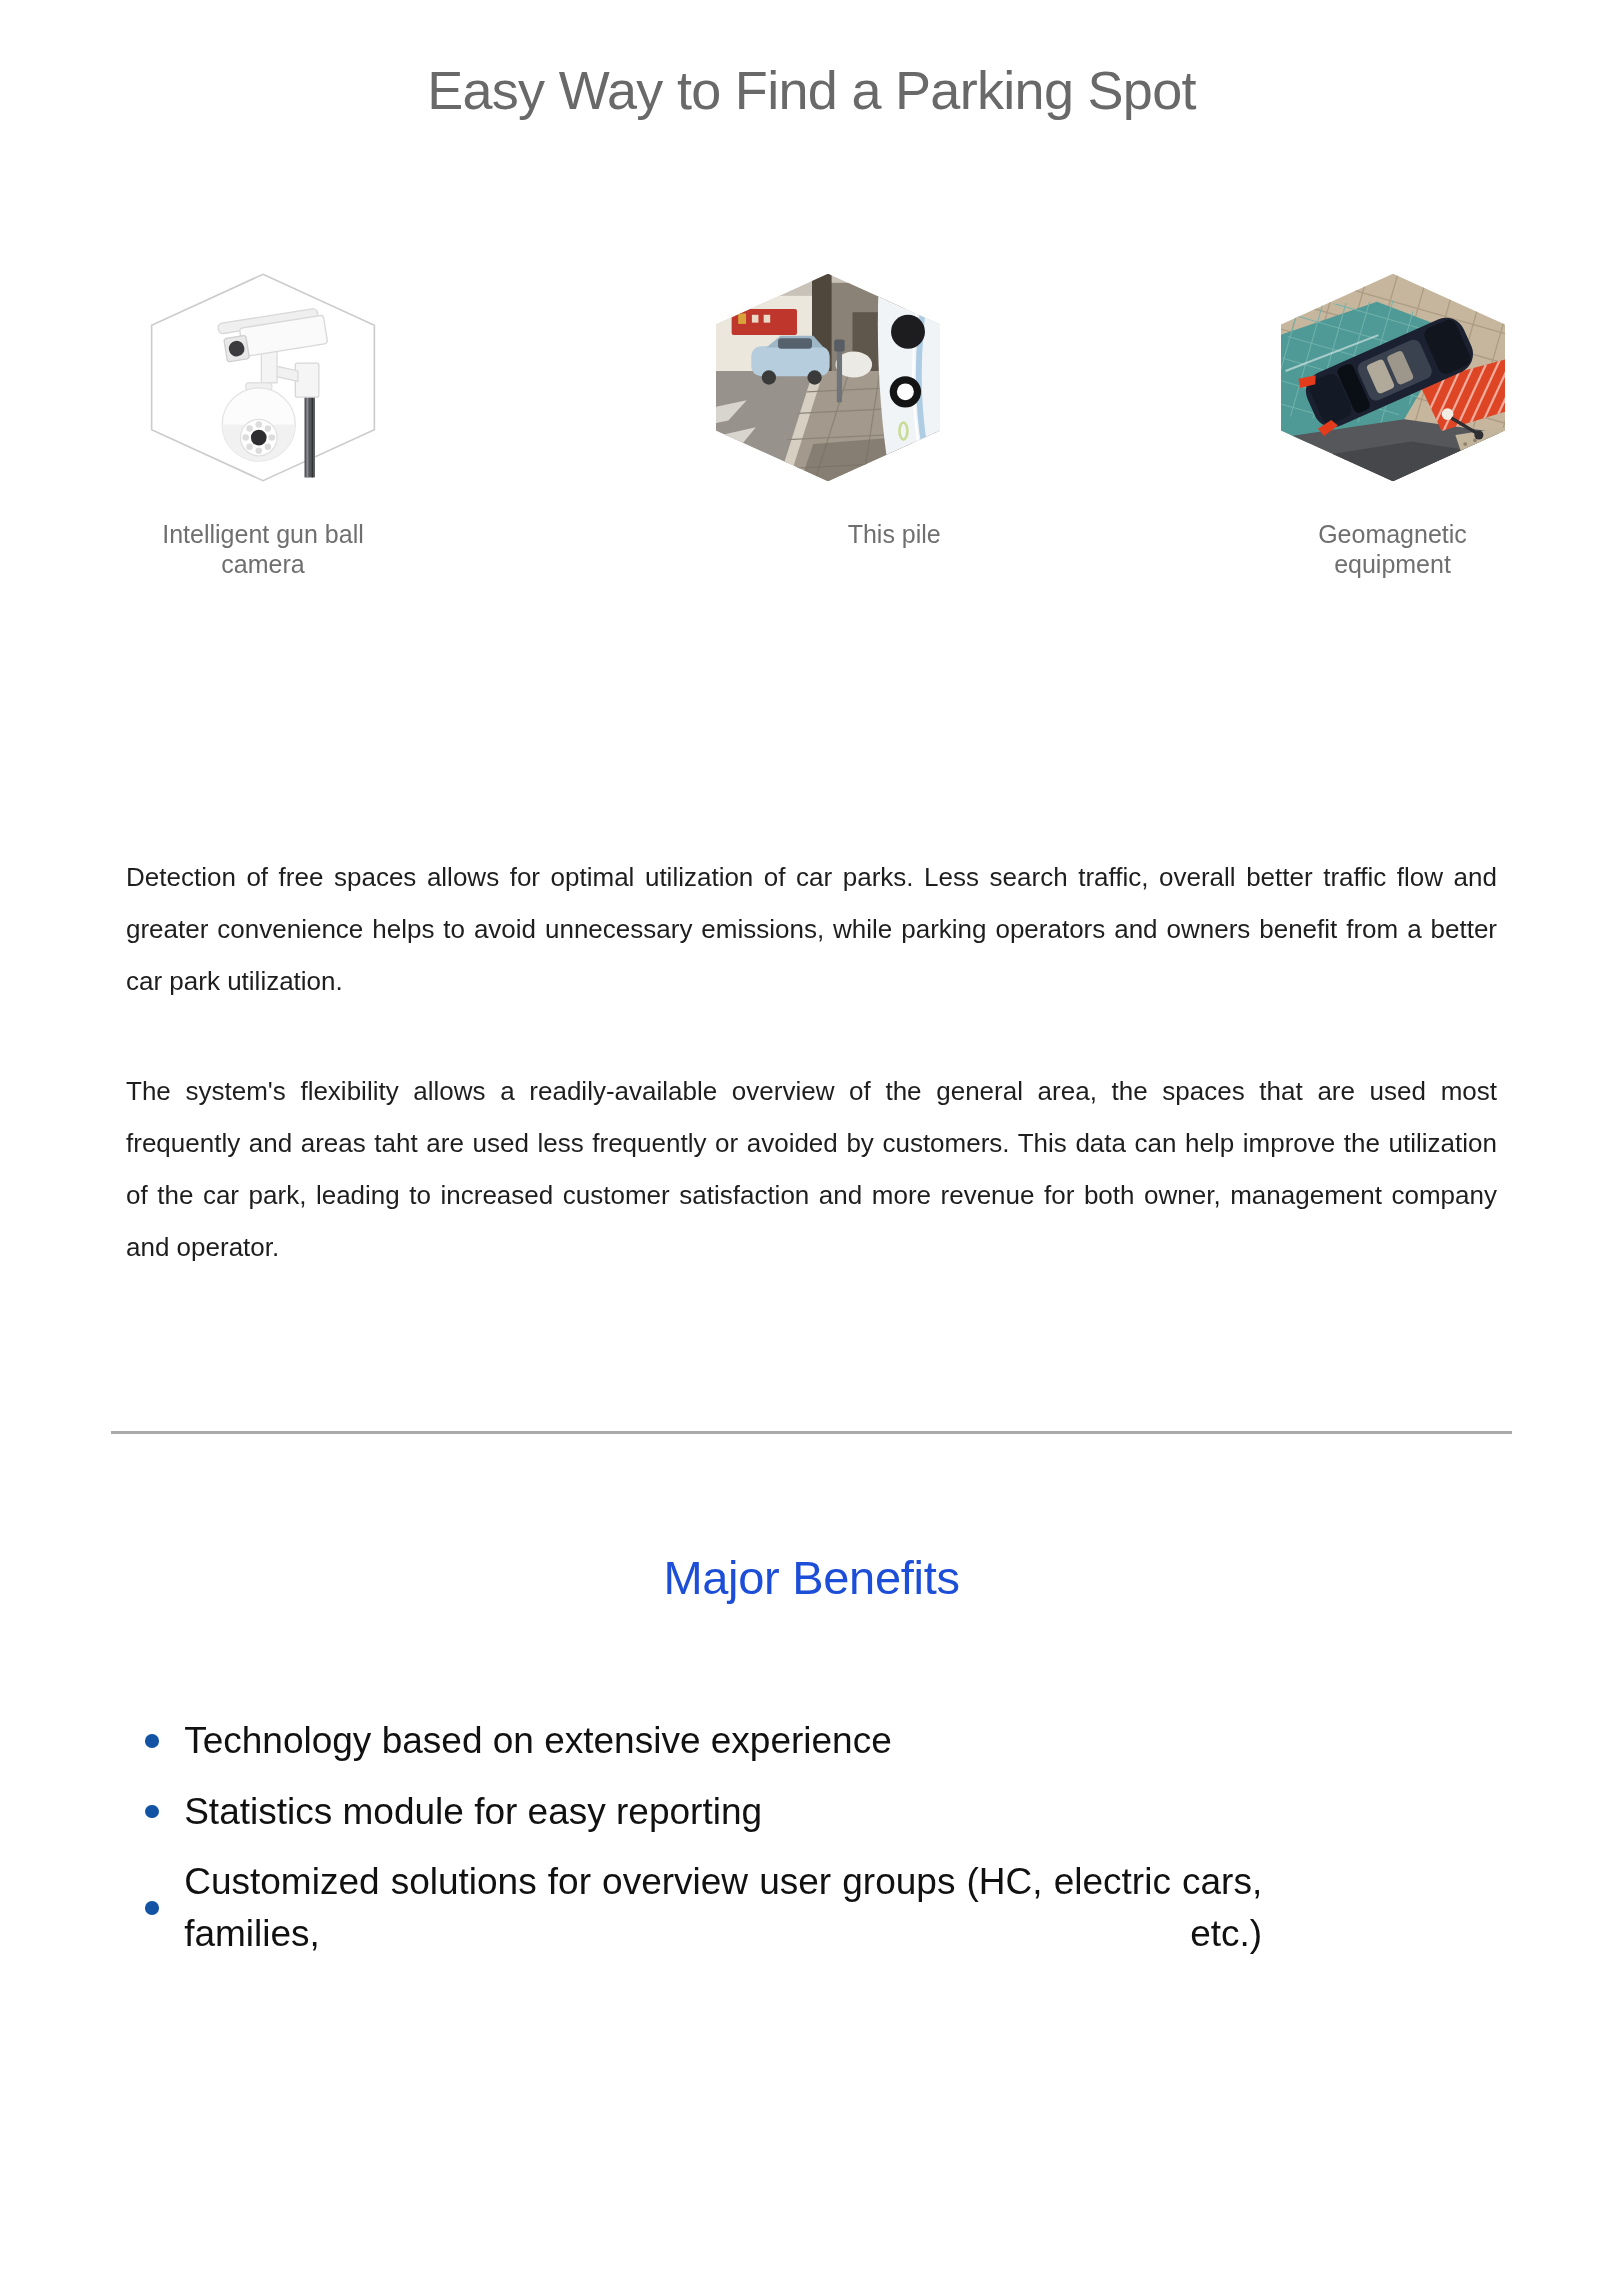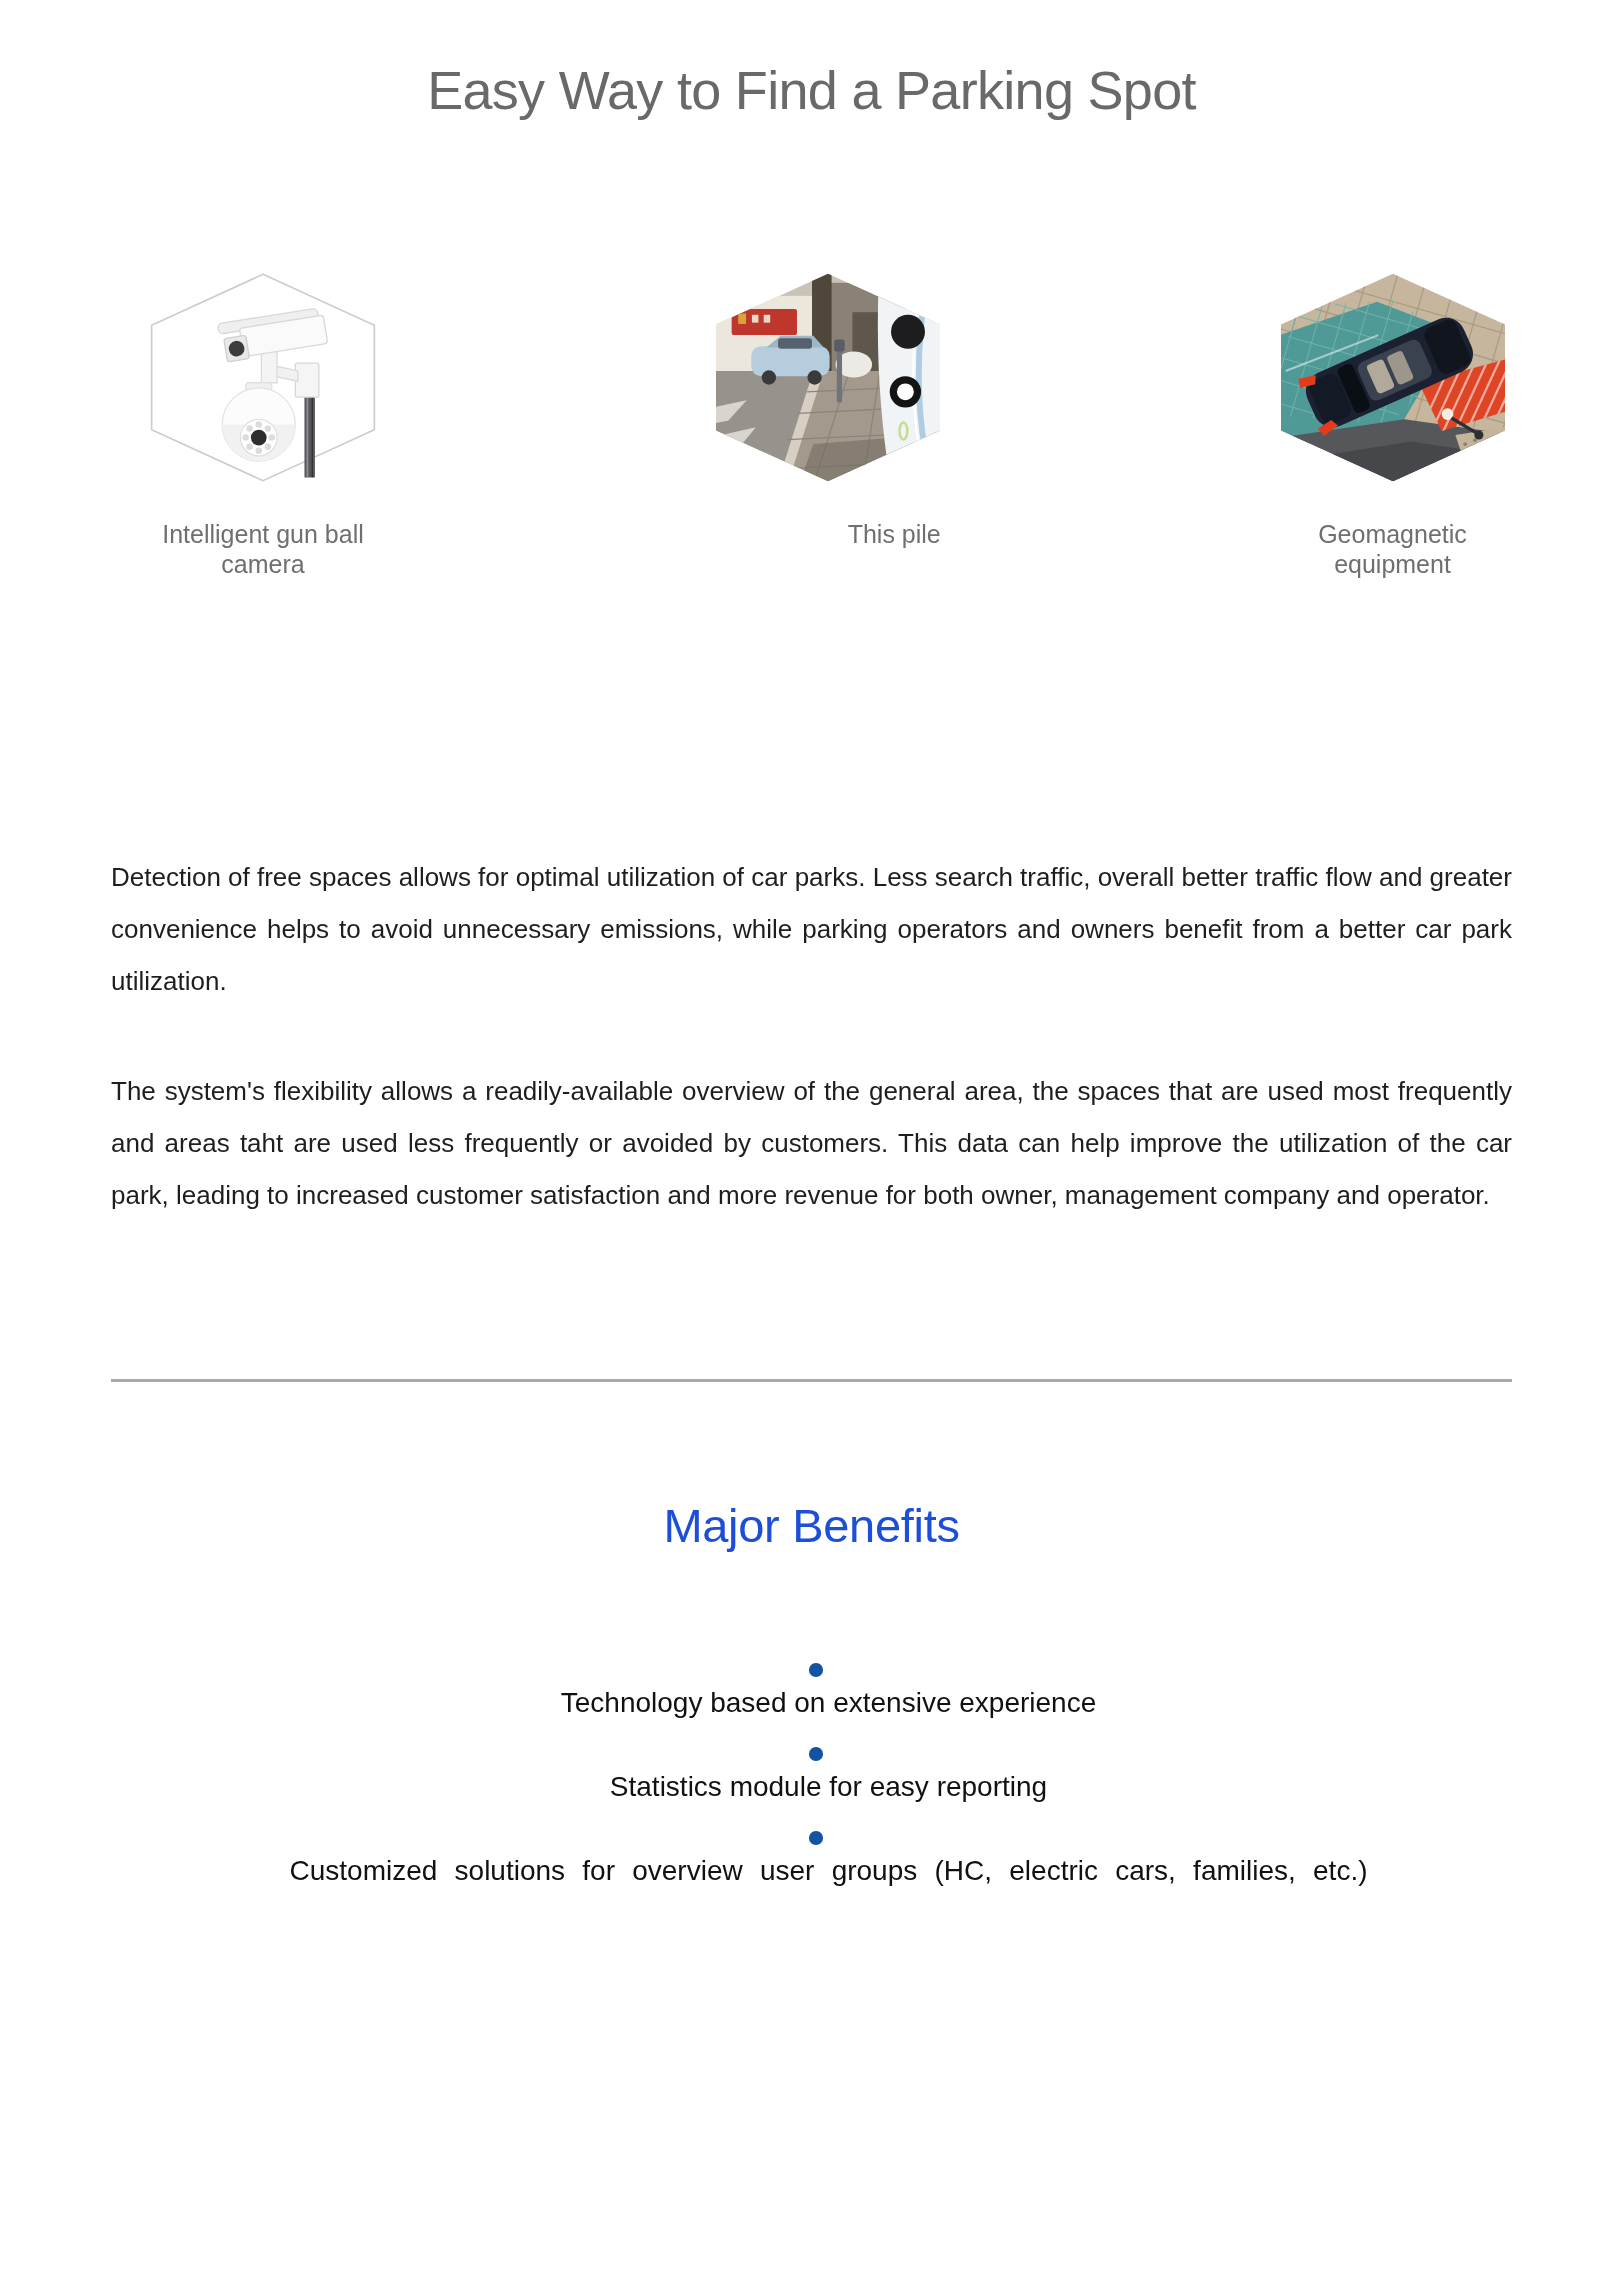--- a/index.html
+++ b/index.html
@@ -19,32 +19,32 @@
     display:flex; justify-content:space-between;
     margin:152px 111px 0; padding:0 6.5px 0 39px;
   }
   .hex-cell { width:226px; display:flex; flex-direction:column; align-items:flex-end; }
   .hex-figure { width:226px; height:209px; margin:0; }
   .hex-caption {
     margin-top:37px; font-size:25px; line-height:30px;
     color:#6f6f6f; text-align:center;
   }
   .intro { margin:272px 111px 0; }
-  .intro p { margin:0; font-size:26px; line-height:52px; color:#1e1e1e; text-align:justify; }
+  .intro p { margin:15px; font-size:26px; line-height:52px; color:#1e1e1e; text-align:justify; }
   .intro p.p-gap { margin-top:58px; }
   .divider { margin:158px 111px 0; height:3.3px; background:#a9a9a9; border:none; }
   .benefits-heading {
     margin:116px 0 0; font-size:47px; font-weight:400; letter-spacing:-0.3px;
     color:#1d4ed8; text-align:center;
   }
   .benefits-list { list-style:none; margin:110px 111px 0; padding:0; }
   .benefit-item {
     display:flex; align-items:center;
     padding-left:34px; margin-bottom:18.3px;
-    font-size:28px; line-height:52px; color:#111111;flex-direction:column;
+    font-size:37px; line-height:52px; color:#111111;
   }
   .benefit-dot {
     flex:0 0 auto; width:13.7px; height:13.7px; border-radius:50%;
     background:#1254a3; margin-right:25.5px;
   }
   .benefit-item.justified .benefit-label {
     width:1078px; text-align:justify; text-align-last:justify;
   }
 </style>
 </head>

